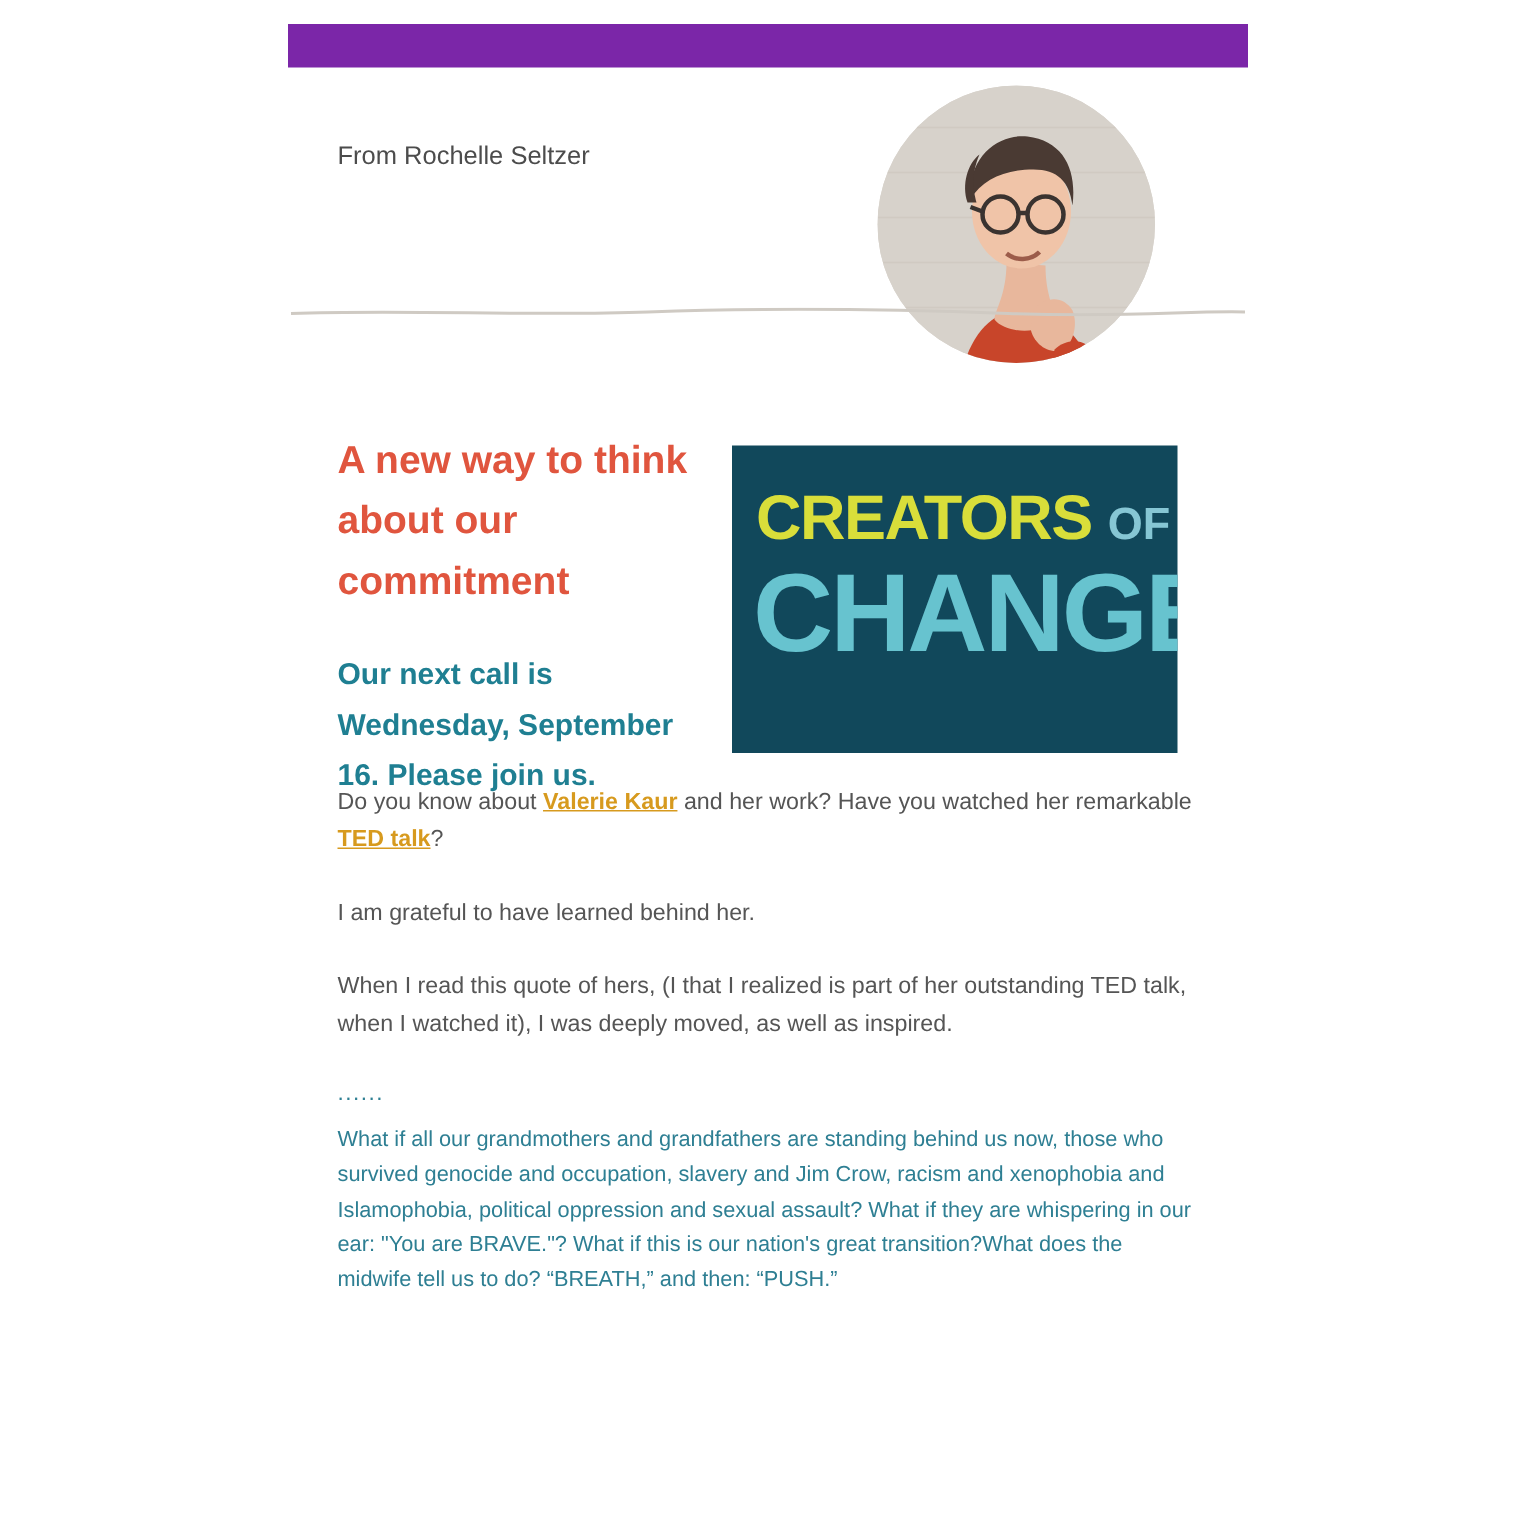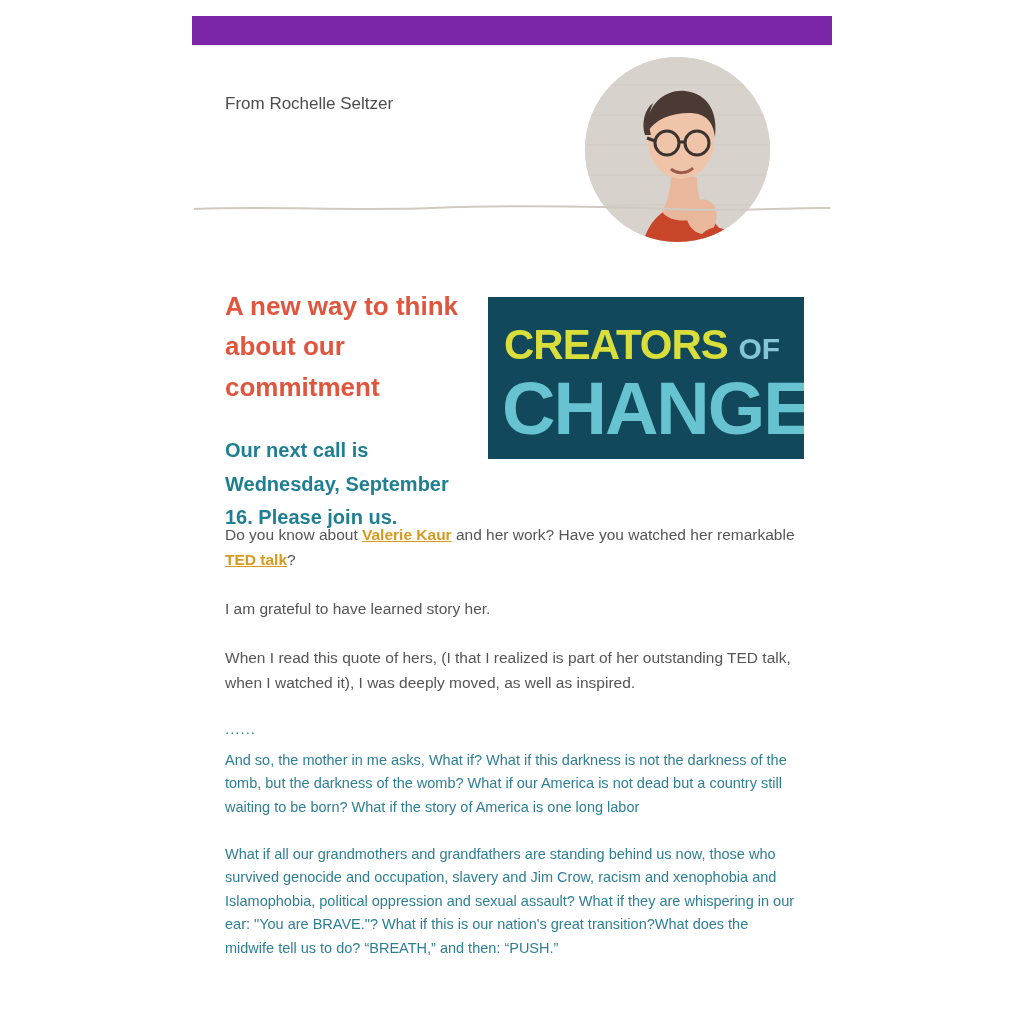--- a/index.html
+++ b/index.html
@@ -109,24 +109,23 @@
     line-height: 1.68;
     font-weight: bold;
     color: #1f7f92;
     margin: 0;
   }
   .cover-img {
     position: absolute;
     left: 296px;
     top: 61px;
     width: 297px;
-    height: 162px;
+    height: 205px;
     background: #11485b;
     overflow: hidden;
-    padding-left: 19px;
   }
   .cover-word1 {
     position: absolute;
     left: 16px;
     top: 27px;
     font-size: 42px;
     font-weight: bold;
     letter-spacing: -1px;
     color: #d9de3a;
     line-height: 1;
@@ -227,23 +226,22 @@
       <div class="cover-img">
         <div class="cover-word1">
           <span>CREATORS</span>
           <span class="cover-of">OF</span>
         </div>
         <div class="cover-word2">CHANGE</div>
       </div>
 
       <div class="body-text">
         <p class="para" id="p1">Do you know about <a class="link" href="#">Valerie Kaur</a> and her work? Have you watched her remarkable <a class="link" href="#">TED talk</a>?</p>
-        <p class="para" id="p2">I am grateful to have learned story her.</p>
+        <p class="para" id="p2">I am grateful to have learned behind her.</p>
         <p class="para" id="p4">When I read this quote of hers, (I that I realized is part of her outstanding TED talk, when I watched it), I was deeply moved, as well as inspired.</p>
         <p class="dots">......</p>
-        <p class="quote">And so, the mother in me asks, What if? What if this darkness is not the darkness of the tomb, but the darkness of the womb? What if our America is not dead but a country still waiting to be born? What if the story of America is one long labor</p>
         <p class="quote">What if all our grandmothers and grandfathers are standing behind us now, those who survived genocide and occupation, slavery and Jim Crow, racism and xenophobia and Islamophobia, political oppression and sexual assault? What if they are whispering in our ear: "You are BRAVE."? What if this is our nation's great transition?What does the midwife tell us to do? “BREATH,” and then: “PUSH.”</p>
 
       </div>
 
     </div>
   </div>
 </div>
 
 </body></html>

